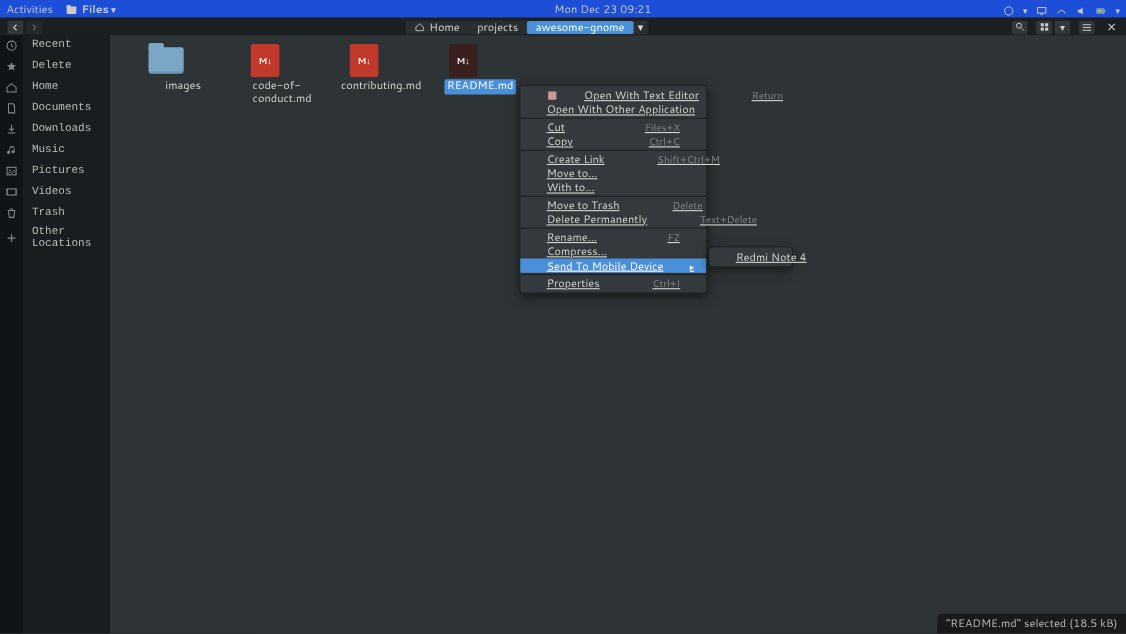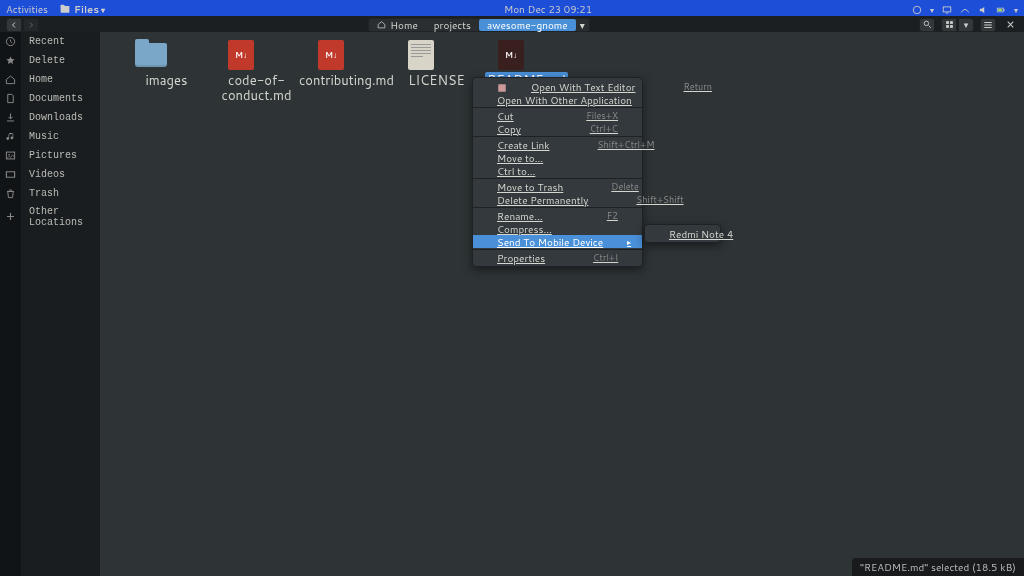--- a/index.html
+++ b/index.html
@@ -31,21 +31,21 @@
 .sidebar { width:21px; background:#111416;}
 .sidebar2 { width:79px; background:#1a1d1f; }
 .sb-row { height:19px; display:flex; align-items:center; padding-left:8px; font-size:10px; color:#babdb6;font-family:Liberation Mono, monospace;}
 .sidebar .sb-row{justify-content:center; padding:0;}
 .sidebar svg{fill:#888;}
 
 .content { flex:1; background:#2e3436; position:relative; padding:8px 4px;}
 .files { display:flex; gap:24px; padding-left:14px;}
 .file { width:66px; display:flex; flex-direction:column; align-items:center; gap:2px;}
 .file .icn{ width:36px; height:30px; display:flex; align-items:center; justify-content:center;}
-.file .lbl{ font-size:13px; text-align:center; line-height:1.15; padding:1px 2px; border-radius:2px;margin-left:31px;}
+.file .lbl{ font-size:10px; text-align:left; line-height:1.15; padding:1px 2px; border-radius:2px;margin-left:31px;}
 .file.sel .lbl{ background:#4a90d9; color:#fff;}
 .folder-shape{width:32px;height:24px;background:#7aa7c7;border-radius:2px 2px 3px 3px;position:relative;box-shadow:inset 0 -2px 0 rgba(0,0,0,.1);}
 .folder-shape::before{content:"";position:absolute;top:-4px;left:0;width:14px;height:6px;background:#7aa7c7;border-radius:2px 2px 0 0;}
 .md-shape{width:26px;height:30px;background:#c0392b;border-radius:2px;display:flex;align-items:center;justify-content:center;color:#fff;font-size:8px;font-weight:bold;}
 .md-shape.dark{background:#3a1f1f;}
 .txt-shape{width:26px;height:30px;background:#d8d4c8;border-radius:2px;display:flex;flex-direction:column;padding:4px 3px;gap:2px;}
 .txt-shape .ln{height:1px;background:#999;}
 
 
 .ctxmenu{ position:absolute; background:#33393c; border:1px solid #1f2224; box-shadow:0 3px 10px rgba(0,0,0,.5); font-size:10px; padding:2px 0; border-radius:4px;}
@@ -244,32 +244,20 @@
             <div class="md-shape">M↓</div>
           </div>
           <div class="lbl">code-of-conduct.md</div>
         </div>
         <div class="file">
           <div class="icn">
             <div class="md-shape">M↓</div>
           </div>
           <div class="lbl">contributing.md</div>
         </div>
-        <div class="file">
-          <div class="icn">
-            <div class="txt-shape">
-              <div class="ln"></div>
-              <div class="ln"></div>
-              <div class="ln"></div>
-              <div class="ln"></div>
-              <div class="ln" style="width:60%"></div>
-            </div>
-          </div>
-          <div class="lbl">LICENSE</div>
-        </div>
         <div class="file sel">
           <div class="icn">
             <div class="md-shape dark">M↓</div>
           </div>
           <div class="lbl">README.md</div>
         </div>
       </div>
 
     <div class="ctxmenu" id="ctx-main" style="left:372px; top:45px; width:171px;">
         <div class="ctx-row">
@@ -293,30 +281,30 @@
         </div>
         <div class="ctx-sep"></div>
         <div class="ctx-row">
           <span class="label">Create Link</span>
           <span class="short">Shift+Ctrl+M</span>
         </div>
         <div class="ctx-row">
           <span class="label">Move to…</span>
         </div>
         <div class="ctx-row">
-          <span class="label">Ctrl to…</span>
+          <span class="label">With to…</span>
         </div>
         <div class="ctx-sep"></div>
         <div class="ctx-row">
           <span class="label">Move to Trash</span>
           <span class="short">Delete</span>
         </div>
         <div class="ctx-row">
           <span class="label">Delete Permanently</span>
-          <span class="short">Shift+Shift</span>
+          <span class="short">Text+Delete</span>
         </div>
         <div class="ctx-sep"></div>
         <div class="ctx-row">
           <span class="label">Rename…</span>
           <span class="short">F2</span>
         </div>
         <div class="ctx-row">
           <span class="label">Compress…</span>
         </div>
         <div class="ctx-row hi">

